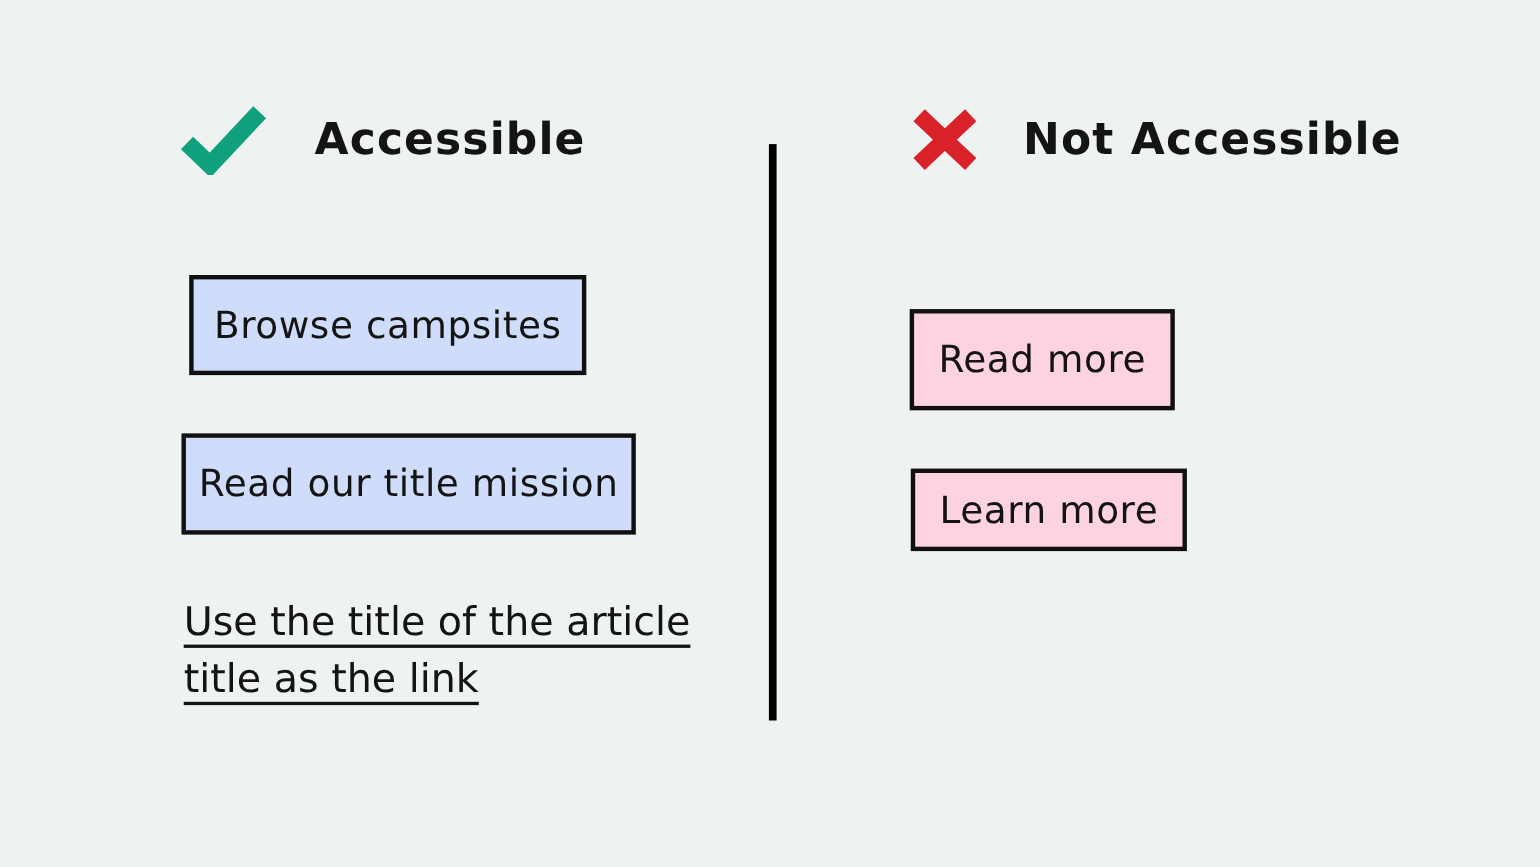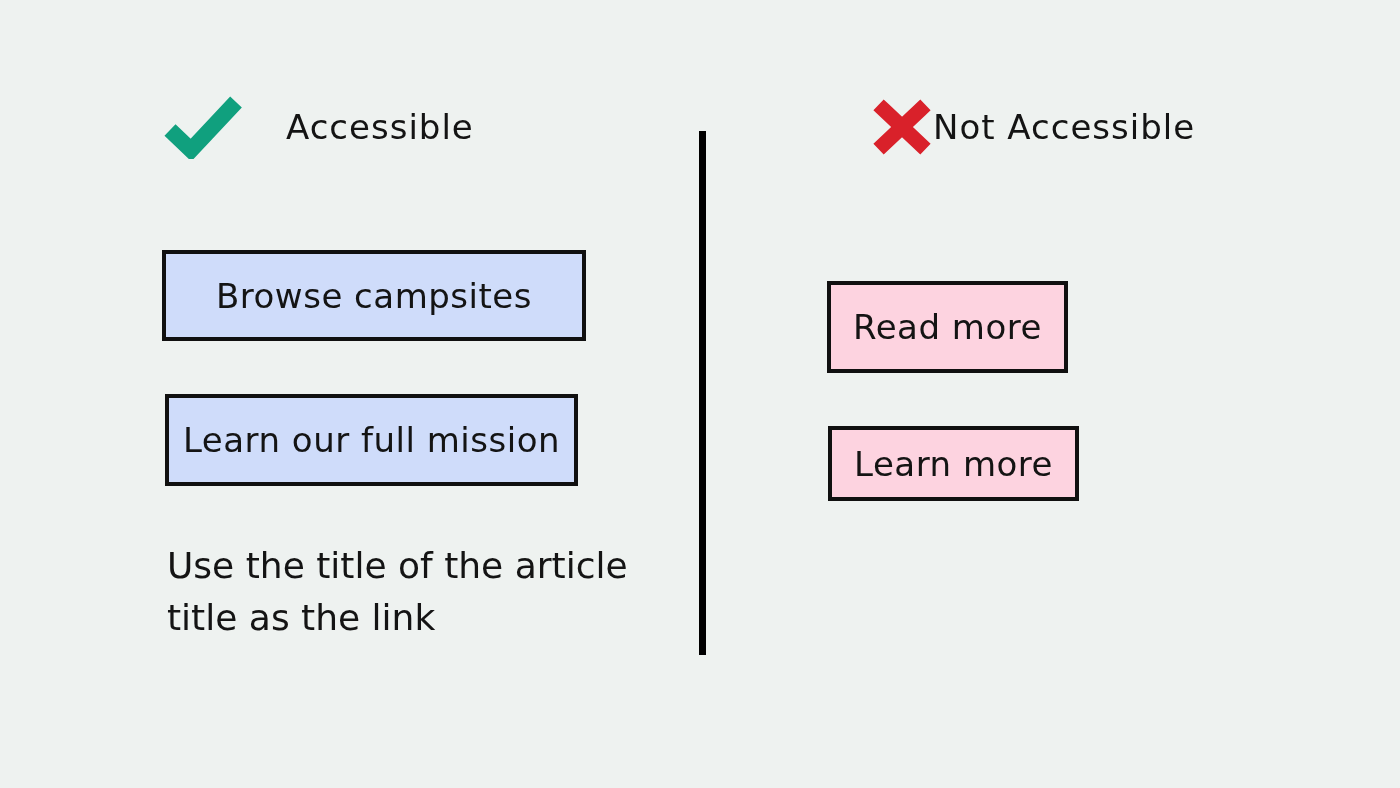--- a/index.html
+++ b/index.html
@@ -14,25 +14,25 @@
   .canvas { position: absolute; inset: 0; }
 
   .header {
     position: absolute;
     top: 95px;
     height: 64px;
     display: flex;
     align-items: center;
   }
   .header.left  { left: 162px; gap: 42px; }
-  .header.right { left: 871px; }
+  .header.right { left: 828px; gap: 40px; }
   .icon-wrap { display: inline-flex; align-items: center; }
   .heading {
-    font-size: 34px;
-    font-weight: 400;
+    font-size: 40px;
+    font-weight: 700;
     letter-spacing: 1px;
     white-space: nowrap;
   }
 
   .divider {
     position: absolute;
     left: 699px;
     top: 131px;
     width: 7px;
     height: 524px;
@@ -47,35 +47,36 @@
     background: #cfdcfa;
     border: 4px solid #101010;
     font-family: "DejaVu Sans", "Liberation Sans", sans-serif;
     font-size: 34px;
     color: #141414;
     letter-spacing: 0.5px;
     white-space: nowrap;
     cursor: pointer;
   }
   .btn.pink { background: #fdd3e0; margin-top: 32px; }
-  .btn.browse  { left: 162px; top: 250px; width: 424px; height: 91px; text-align: right; }
+  .btn.browse  { left: 172px; top: 250px; width: 361px; height: 91px; text-align: right; }
   .btn.mission { left: 165px; top: 394px; width: 413px; height: 92px; }
   .btn.read    { left: 827px; top: 249px; width: 241px; height: 92px; }
   .btn.learn   { left: 828px; top: 394px; width: 251px; height: 75px; }
 
   .article-link {
     position: absolute;
     left: 167px;
     top: 540px;
     font-size: 36px;
     line-height: 52px;
     color: #141414;
     cursor: pointer;
   }
   .article-link span {
+    text-decoration: underline;
     text-decoration-thickness: 3px;
     text-underline-offset: 9px;
   }
 </style>
 </head>
 <body>
 
 <div class="canvas">
 
   <div class="header left">
@@ -93,21 +94,21 @@
         <line x1="13" y1="12" x2="49" y2="46" stroke-width="15" stroke-linecap="square" stroke="#d9212a"></line>
         <line x1="49" y1="12" x2="13" y2="46" stroke-width="15" stroke-linecap="square" stroke="#d9212a"></line>
       </svg>
     </span>
     <span class="heading">Not Accessible</span>
   </div>
 
   <div class="divider"></div>
 
   <button class="btn blue browse">Browse campsites</button>
-  <button class="btn blue mission">Learn our full mission</button>
+  <button class="btn blue mission">Read our title mission</button>
 
   <div class="article-link">
     <span>Use the title of the article</span><br>
     <span>title as the link</span>
   </div>
 
   <button class="btn pink read">Read more</button>
   <button class="btn pink learn">Learn more</button>
 
 </div>

